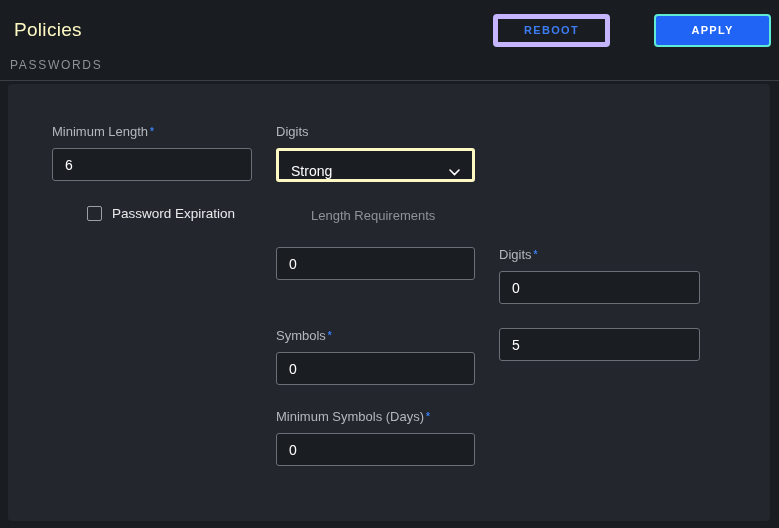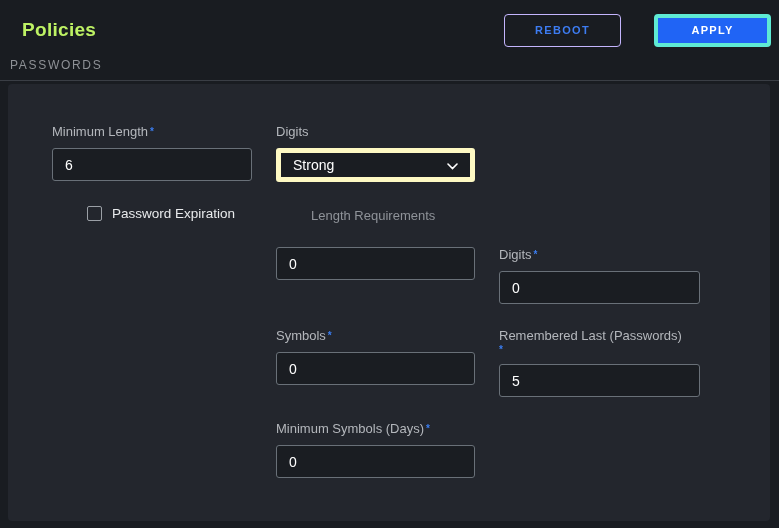--- a/index.html
+++ b/index.html
@@ -12,45 +12,46 @@
   }
   
   header {
     height: 54px;
     display: flex;
     align-items: center;
     padding: 6px 8px 0 10px;
   }
   .page-title {
     flex: 1;
-    margin: 12px;
-    color: #bef264;
+    margin: 4px;
+    color: #fef9c3;
     font-size: 19px;
-    font-weight: 700;
+    font-weight: 400;
     letter-spacing: .3px;
   }
   .btn {
     width: 117px; height: 33px;
     border-radius: 4px;
     font-family: inherit;
     font-size: 11px;
     font-weight: 700;
     letter-spacing: 1.3px;
     cursor: pointer;
   }
   .btn-reboot {
     background: transparent;
     color: #3d7cf2;
-    border: 1px solid #c4b5fd;
-    margin-right: 33px;
+    border: 5px solid #c4b5fd;
+    margin-right: 17px;
   }
   .btn-apply {
     background: #2064f5;
     color: #ffffff;
-    border: 4px solid #5eead4;
+    border: 2px solid #5eead4;
+    margin-left: 27px;
   }
   
   .section-label {
     color: #8e9196;
     font-size: 12px;
     letter-spacing: 1.7px;
     padding: 4px 16px 8px 10px;
   }
   .divider { border-top: 1px solid #3a3e45; }
   
@@ -98,25 +99,25 @@
     border: 1px solid #697078;
     border-radius: 3px;
     color: #ffffff;
     font-size: 14px;
     padding: 0 12px;
     font-family: inherit;
     outline: none;
   }
   .select-box {
     height: 34px;
-    border: 5px solid #fef9c3;
+    border: 3px solid #fef9c3;
     border-radius: 3px;
     background: #1a1d22;
     display: flex;
-    align-items: center;
+    align-items: flex-end;
     justify-content: space-between;
     padding: 0 12px;
     color: #ffffff;
     font-size: 14px;
     cursor: pointer;
   }
   .muted-label {
     color: #8f9399;
     font-size: 13px;
     align-self: start;
@@ -196,23 +197,20 @@
   </div>
 
   <div class="c2 r4">
     <label class="field-label">
       <span>Symbols</span><span class="req">*</span>
     </label>
     <input class="text-input" type="text" value="0" style="">
   </div>
 
   <div class="c3 r4">
-    <label class="field-label">
-      <span>Remembered Last (Passwords)</span><span class="req req-block">*</span>
-    </label>
     <input class="text-input" type="text" value="5" style="">
   </div>
 
   <div class="c2 r5">
     <label class="field-label">
       <span>Minimum Symbols (Days)</span><span class="req">*</span>
     </label>
     <input class="text-input" type="text" value="0" style="">
   </div>
 

